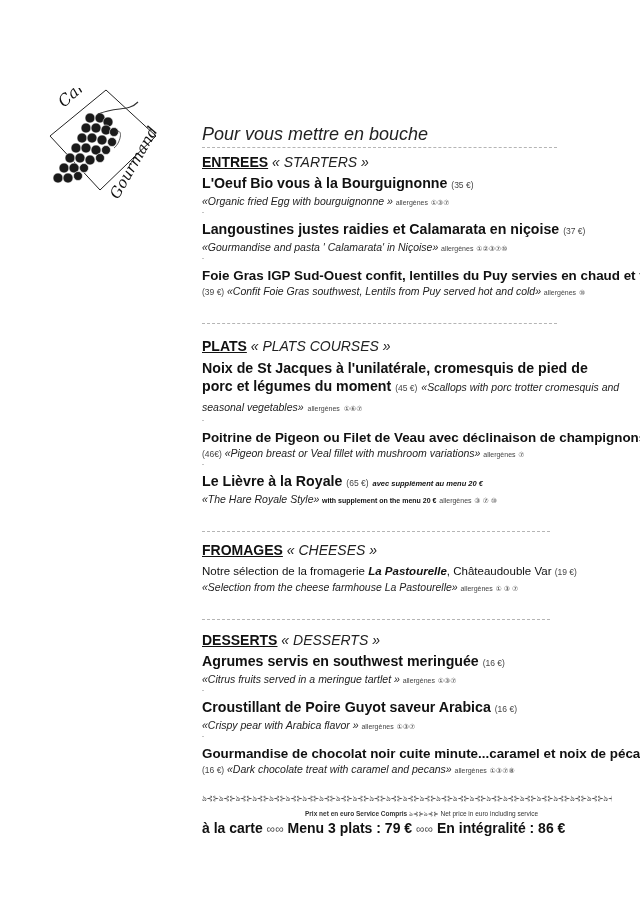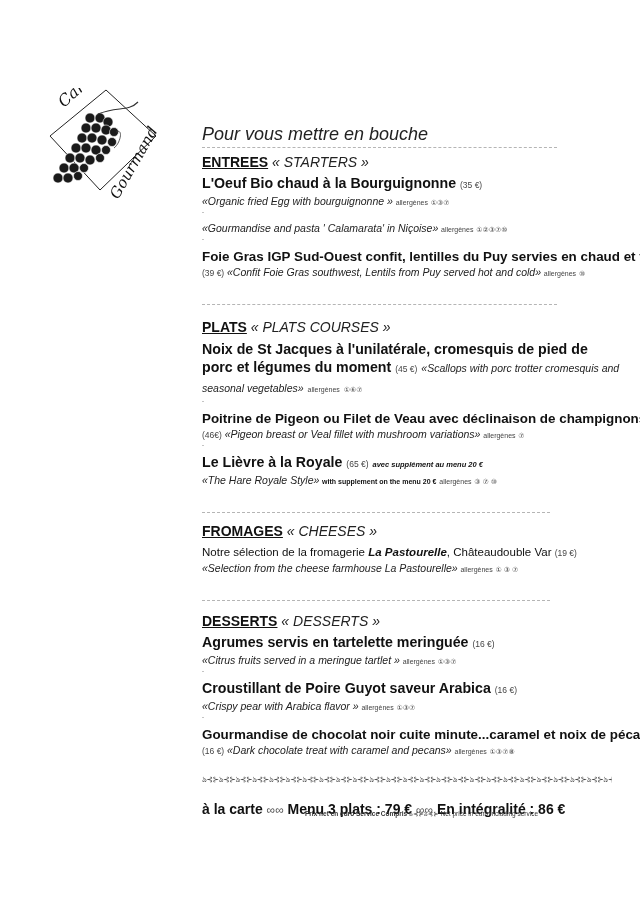--- a/index.html
+++ b/index.html
@@ -94,26 +94,27 @@
   <p class="intro">Pour vous mettre en bouche</p>
   <div class="sep"></div>
 
   <div>
     <div class="section-title">
       <span class="fr">ENTREES</span>
       <span class="en">« STARTERS »</span>
     </div>
 
     <div class="dish">
-      <div class="name"><span>L'Oeuf Bio chaud à la Bourguignonne</span> <span class="price">(35 €)</span></div>
+      <div class="name"><span>L'Oeuf Bio vous à la Bourguignonne</span> <span class="price">(35 €)</span></div>
       <div class="sub"><span class="en-desc">«Organic fried Egg with bourguignonne »</span> <span class="allergens">allergènes</span> <span class="allergens">①③⑦</span></div>
       <div class="dash">-</div>
     </div>
 
     <div class="dish">
+      <div class="name"><span>Langoustines justes raidies et Calamarata en niçoise</span> <span class="price">(37 €)</span></div>
       <div class="sub"><span class="en-desc">«Gourmandise and pasta ' Calamarata' in Niçoise»</span> <span class="allergens">allergènes</span> <span class="allergens">①②③⑦⑩</span></div>
       <div class="dash">-</div>
     </div>
 
     <div class="dish">
       <div class="name" style="font-size:13.4px;white-space:nowrap;"><span>Foie Gras IGP Sud-Ouest confit, lentilles du Puy servies en chaud et froid</span></div>
       <div class="sub"><span class="price">(39 €)</span> <span class="en-desc">«Confit Foie Gras southwest, Lentils from Puy served hot and cold»</span> <span class="allergens">allergènes</span> <span class="allergens">⑩</span></div>
     </div>
   </div>
 
@@ -163,21 +164,21 @@
   <div class="sep" style="width:348px"></div>
   <div style="height:6px"></div>
 
   <div>
     <div class="section-title">
       <span class="fr">DESSERTS</span>
       <span class="en">« DESSERTS »</span>
     </div>
 
     <div class="dish">
-      <div class="name"><span>Agrumes servis en tartelette meringuée</span> <span class="price">(16 €)</span></div>
+      <div class="name"><span>Agrumes servis en southwest meringuée</span> <span class="price">(16 €)</span></div>
       <div class="sub"><span class="en-desc">«Citrus fruits served in a meringue tartlet »</span> <span class="allergens">allergènes</span> <span class="allergens">①③⑦</span></div>
       <div class="dash">-</div>
     </div>
 
     <div class="dish">
       <div class="name"><span>Croustillant de Poire Guyot saveur Arabica</span> <span class="price">(16 €)</span></div>
       <div class="sub"><span class="en-desc">«Crispy pear with Arabica flavor »</span> <span class="allergens">allergènes</span> <span class="allergens">①③⑦</span></div>
       <div class="dash">-</div>
     </div>
 

